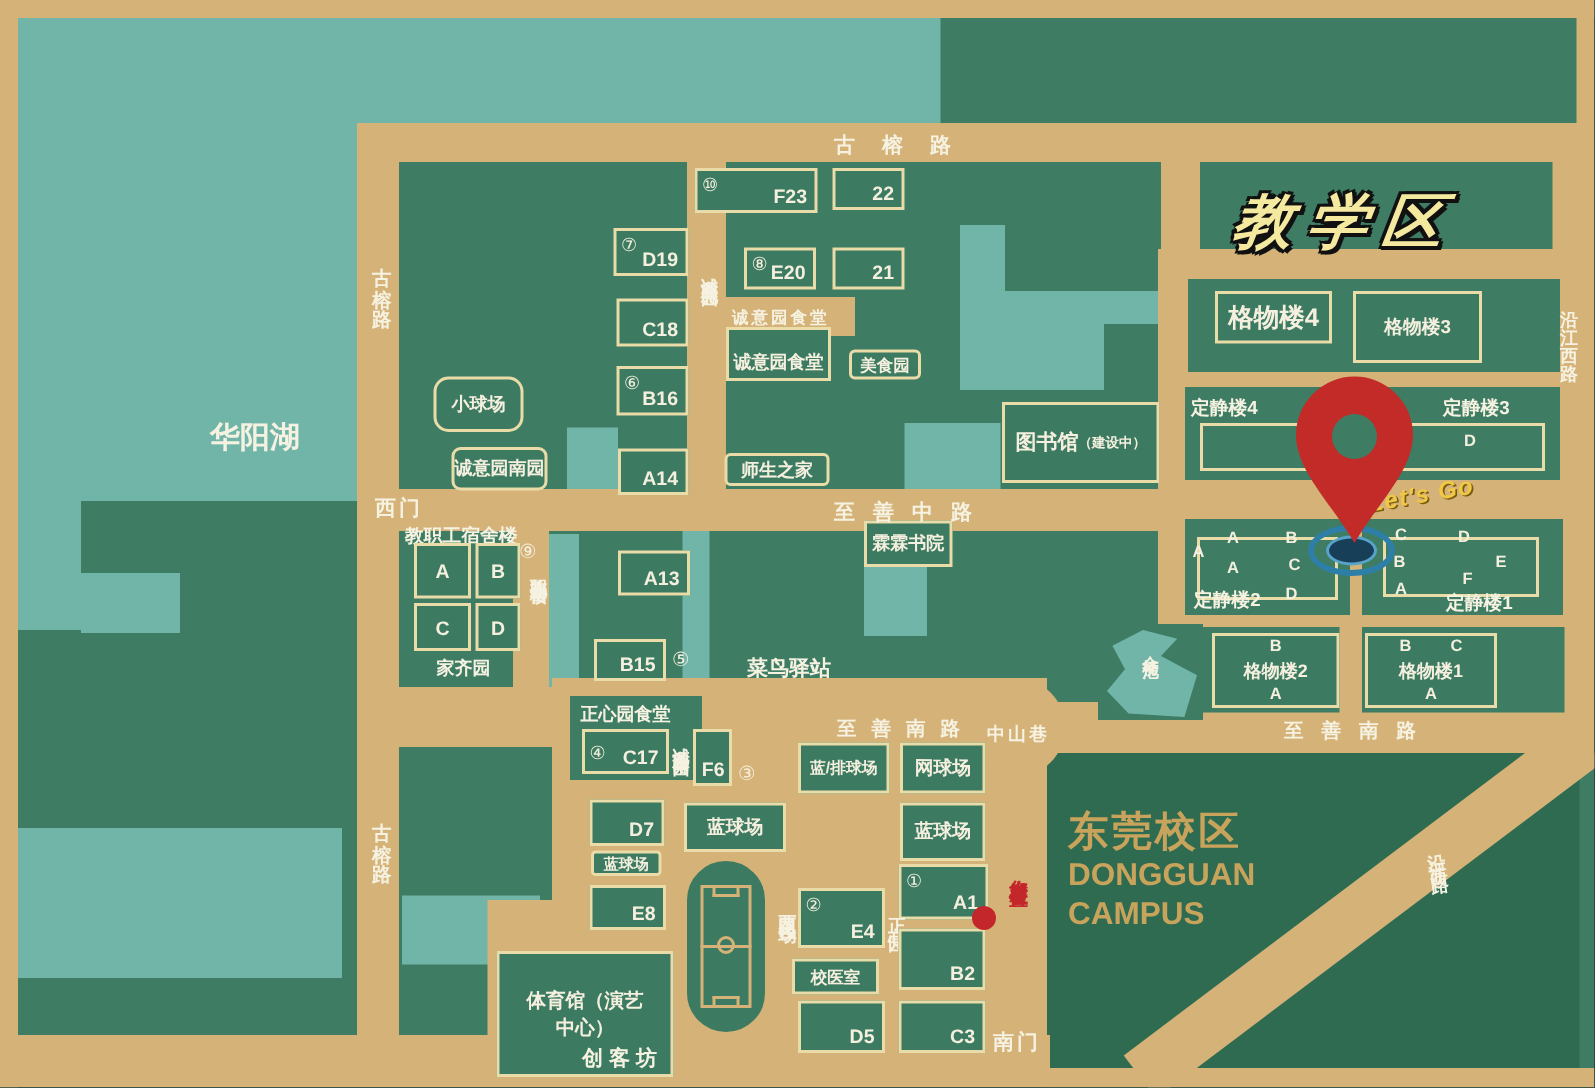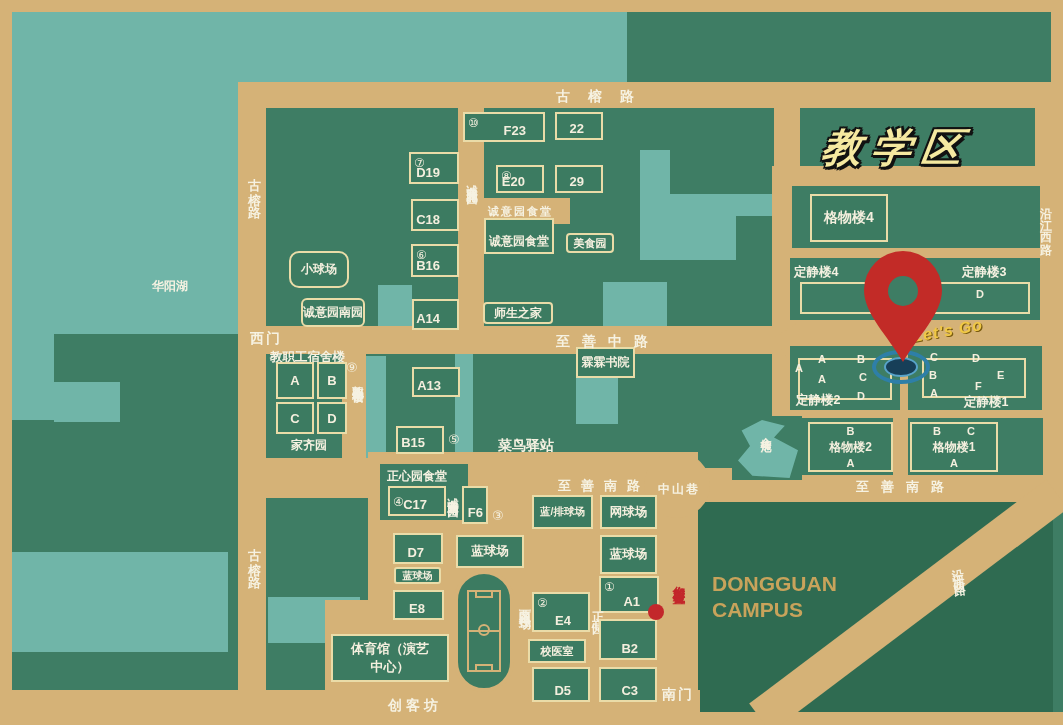--- a/index.html
+++ b/index.html
@@ -5,21 +5,21 @@
   *{margin:0;padding:0;box-sizing:border-box}
   html,body{background:#222}
   .map{position:relative;width:1063px;height:725px;background:#3E7D64;overflow:hidden;
        font-family:"Liberation Sans","DejaVu Sans",sans-serif;font-weight:bold;color:#F4EFDE}
   .abs{position:absolute}
   .water{position:absolute;background:#70B5A8}
   .road{position:absolute;background:#D5B277}
   .blk{position:absolute;background:#3E7D64}
   .campusblk{position:absolute;background:#2F6B51}
   .bld{position:absolute;background:#3C7B61;border:2px solid #EADCA8;font-size:13px}
-  .bld .lbl{position:absolute;right:17px;bottom:2px;white-space:nowrap}
+  .bld .lbl{position:absolute;right:5px;bottom:2px;white-space:nowrap}
   .bld .num{position:absolute;left:3px;top:2px;font-size:12px;font-weight:normal}
   .bld.c{display:flex;align-items:center;justify-content:center;text-align:center}
   .bld.stack{display:flex;flex-direction:column;align-items:center;justify-content:space-between;padding:1px 0}
   .rlbl{position:absolute;color:#F6F2E2;white-space:nowrap}
   .v{writing-mode:vertical-lr;text-orientation:upright}
   .sub{position:absolute;font-size:11px;color:#F4EFDE}
   .deco{position:absolute;border:2px solid #EADCA8}
   .numfree{position:absolute;font-size:13px;font-weight:normal;color:#F4EFDE}
   .areatitle{position:absolute;color:#F5E9A0;font-size:40px;font-style:italic;letter-spacing:10px;
     transform:skewX(-8deg);
@@ -93,21 +93,21 @@
     <span class="lbl">F23</span>
   </div>
   <div class="bld" style="left:555px;top:112px;width:48px;height:28px">
     <span class="lbl">22</span>
   </div>
   <div class="bld" style="left:496px;top:165px;width:48px;height:28px">
     <span class="num">⑧</span>
     <span class="lbl">E20</span>
   </div>
   <div class="bld" style="left:555px;top:165px;width:48px;height:28px">
-    <span class="lbl">29</span>
+    <span class="lbl">21</span>
   </div>
   <div class="bld" style="left:409px;top:152px;width:50px;height:32px">
     <span class="num">⑦</span>
     <span class="lbl">D19</span>
   </div>
   <div class="bld" style="left:411px;top:199px;width:48px;height:32px">
     <span class="lbl">C18</span>
   </div>
   <div class="bld" style="left:411px;top:244px;width:48px;height:33px">
     <span class="num">⑥</span>
@@ -124,29 +124,36 @@
   </div>
   <div class="bld c" style="left:484px;top:218px;width:70px;height:36px;font-size:12px;align-items:flex-end">
     <span style="padding-bottom:2px">诚意园食堂</span>
   </div>
   <div class="bld c" style="left:566px;top:233px;width:48px;height:20px;border-radius:4px;font-size:11px">
     <span>美食园</span>
   </div>
   <div class="bld c" style="left:483px;top:302px;width:70px;height:22px;border-radius:4px;font-size:12px">
     <span>师生之家</span>
   </div>
+  <div class="bld c" style="left:668px;top:268px;width:105px;height:54px">
+    <span style="font-size:14px">图书馆</span>
+    <span style="font-size:9px">（建设中）</span>
+  </div>
   <div class="bld c" style="left:576px;top:347px;width:59px;height:31px;font-size:12px">
     <span>霖霖书院</span>
   </div>
   <div class="rlbl" style="left:498px;top:437px;font-size:14px">菜鸟驿站</div>
 
   <div class="areatitle" style="left:822px;top:120px">教学区</div>
 
-  <div class="bld c" style="left:810px;top:194px;width:78px;height:48px;font-size:14px">
+  <div class="bld c" style="left:810px;top:194px;width:78px;height:35px;font-size:17px">
     <span>格物楼4</span>
+  </div>
+  <div class="bld c" style="left:902px;top:194px;width:86px;height:48px;font-size:12.5px">
+    <span>格物楼3</span>
   </div>
 
   <div class="deco" style="left:800px;top:282px;width:88px;height:32px"></div>
   <div class="rlbl" style="left:794px;top:264px;font-size:12.5px">定静楼4</div>
 
   <div class="deco" style="left:920px;top:282px;width:110px;height:32px"></div>
   <div class="rlbl" style="left:962px;top:264px;font-size:12.5px">定静楼3</div>
   <span class="sub" style="left:976px;top:288px">D</span>
 
   <div class="deco" style="left:798px;top:358px;width:94px;height:42px"></div>
@@ -252,21 +259,21 @@
   </div>
   <div class="bld" style="left:599px;top:619px;width:58px;height:41px">
     <span class="lbl">B2</span>
   </div>
   <div class="bld" style="left:532px;top:667px;width:58px;height:35px">
     <span class="lbl">D5</span>
   </div>
   <div class="bld" style="left:599px;top:667px;width:58px;height:35px">
     <span class="lbl">C3</span>
   </div>
-  <div class="bld c" style="left:331px;top:634px;width:118px;height:48px;font-size:13px;padding:0 16px">
+  <div class="bld c" style="left:331px;top:634px;width:118px;height:84px;font-size:13px;padding:0 16px">
     <span>体育馆（演艺中心）</span>
   </div>
 
   <div class="abs" style="left:454px;top:570px;width:60px;height:122px;border:4px solid #D5B277;border-radius:30px;background:#3C7B61">
     <div class="abs" style="left:9px;top:16px;width:34px;height:82px;border:2px solid #D5B277"></div>
     <div class="abs" style="left:9px;top:56px;width:34px;height:0;border-top:2px solid #D5B277"></div>
     <div class="abs" style="left:20px;top:50px;width:12px;height:12px;border:2px solid #D5B277;border-radius:50%"></div>
     <div class="abs" style="left:17px;top:16px;width:18px;height:8px;border:2px solid #D5B277;border-top:none"></div>
     <div class="abs" style="left:17px;top:90px;width:18px;height:8px;border:2px solid #D5B277;border-bottom:none"></div>
   </div>
@@ -282,22 +289,23 @@
   <div class="rlbl" style="left:558px;top:477px;font-size:13px;letter-spacing:10px">至善南路</div>
   <div class="rlbl" style="left:658px;top:481px;font-size:12px;letter-spacing:2px">中山巷</div>
   <div class="rlbl" style="left:856px;top:478px;font-size:13px;letter-spacing:12px">至善南路</div>
   <div class="rlbl v" style="left:1037px;top:198px;font-size:12px;letter-spacing:12px">沿江西路</div>
   <div class="rlbl v" style="left:948px;top:560px;font-size:12px;letter-spacing:5px;transform:rotate(-8deg)">沿江西路</div>
   <div class="rlbl" style="left:388px;top:697px;font-size:14px;letter-spacing:4px">创客坊</div>
   <div class="rlbl" style="left:250px;top:330px;font-size:14px;letter-spacing:2px">西门</div>
   <div class="rlbl" style="left:662px;top:686px;font-size:14px;letter-spacing:2px">南门</div>
 
   <div class="rlbl" style="left:88px;top:278px;width:164px;text-align:center;white-space:normal">
-    <div style="font-size:12px">华阳湖</div>
-  </div>
+    <div style="font-size:20px">华阳湖</div>
+  </div>
+  <div class="campustext" style="left:712px;top:536px;font-size:27px;letter-spacing:2px">东莞校区</div>
   <div class="campustext" style="left:712px;top:572px;font-size:21px">DONGGUAN</div>
   <div class="campustext" style="left:712px;top:598px;font-size:21px">CAMPUS</div>
 
   <div class="abs" style="left:648px;top:604px;width:16px;height:16px;border-radius:50%;background:#C3272B"></div>
   <div class="redtext v" style="left:670px;top:576px;font-size:12.5px;letter-spacing:1px">您当前所在位置</div>
 
   <div class="abs" style="left:912px;top:322px;color:#F0C845;font-size:16px;font-style:italic;letter-spacing:1px;transform:rotate(-10deg);text-shadow:1px 1px 0 #7a5c10">Let's Go</div>
   <div class="abs" style="left:872px;top:350px;width:58px;height:34px;border:4px solid #2E7FA8;border-radius:50%"></div>
   <div class="abs" style="left:884px;top:357px;width:34px;height:20px;background:#173F58;border:2px solid #57A3C9;border-radius:50%"></div>
   <svg class="abs" style="left:858px;top:250px" width="90" height="114" viewBox="0 0 90 114">

